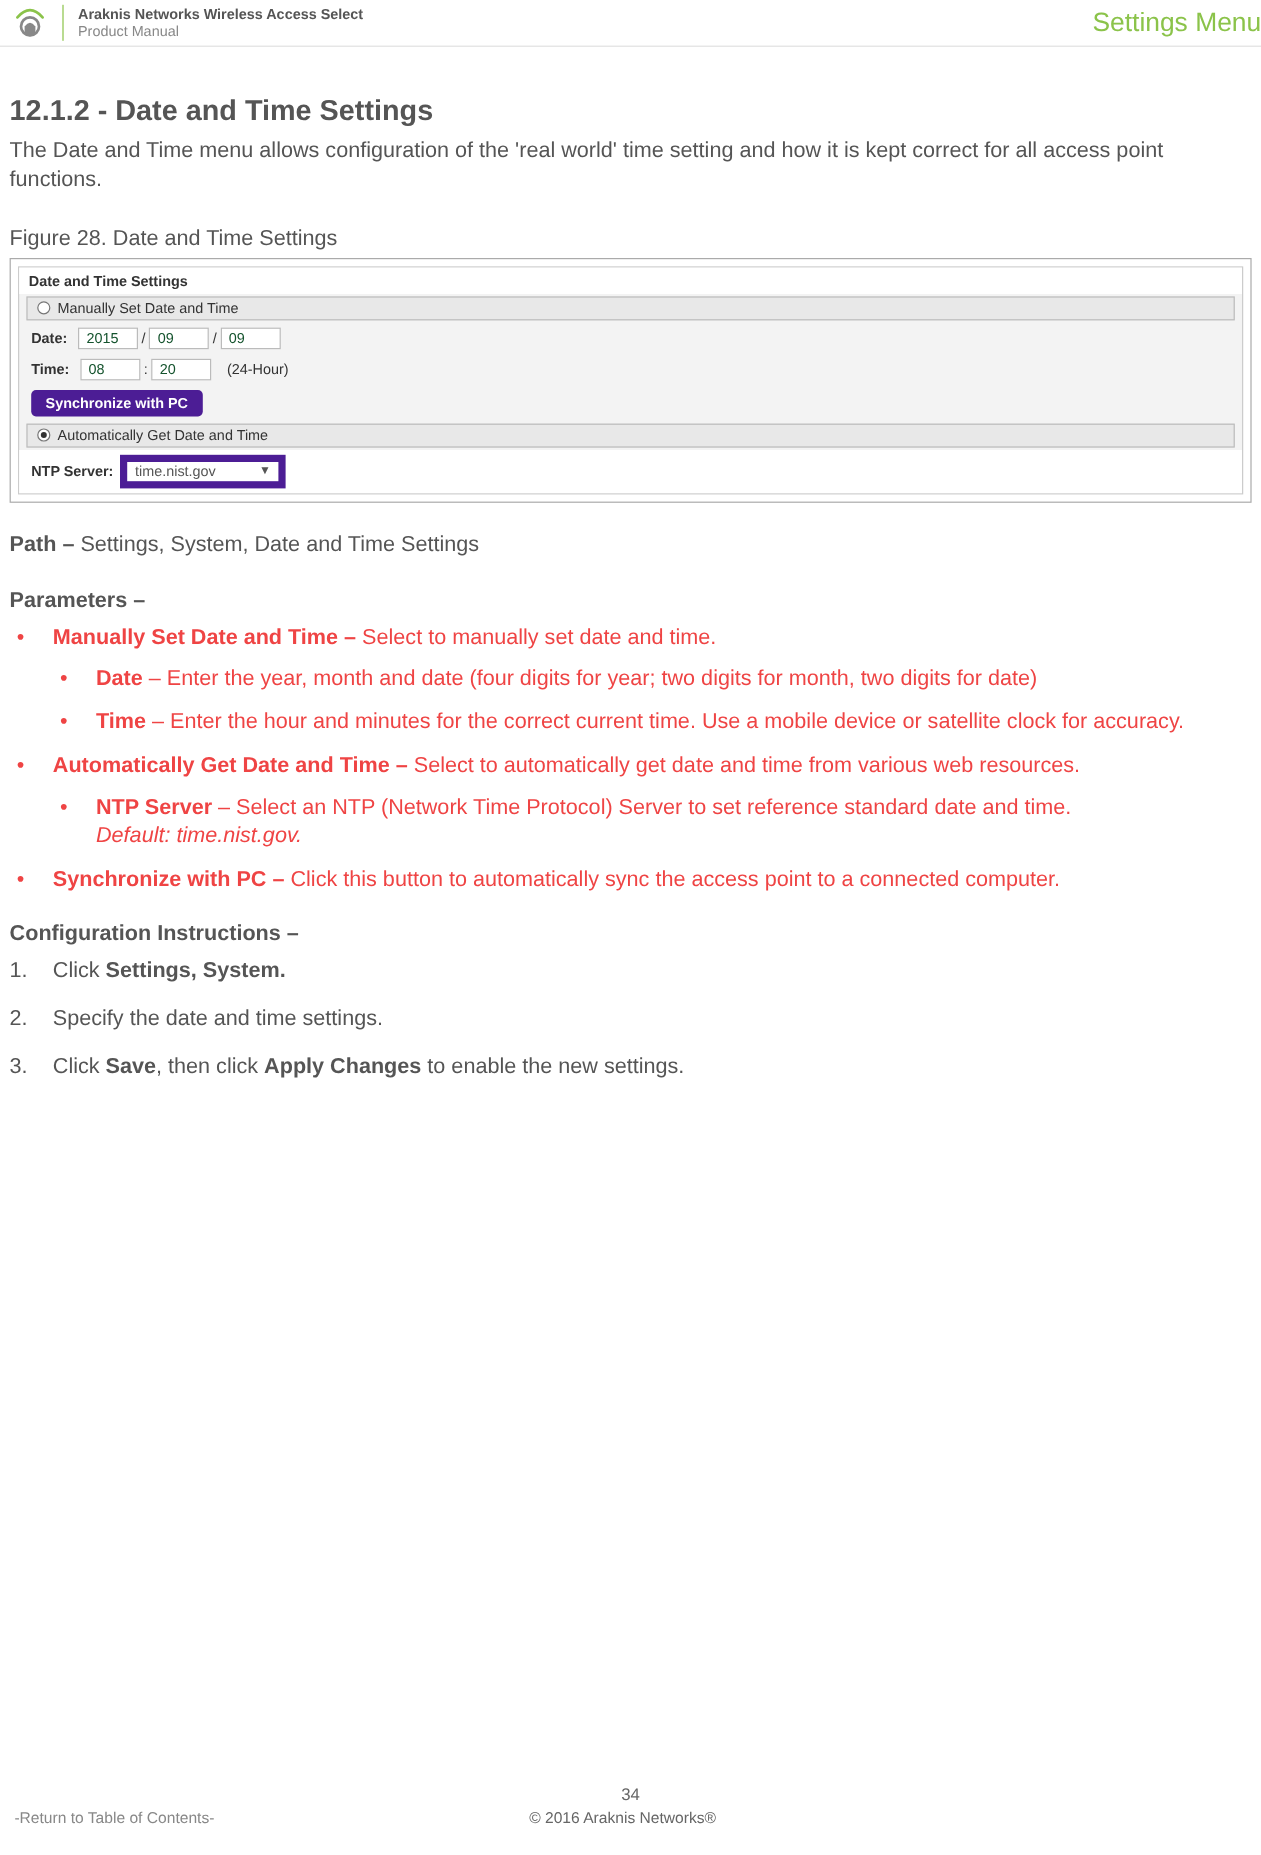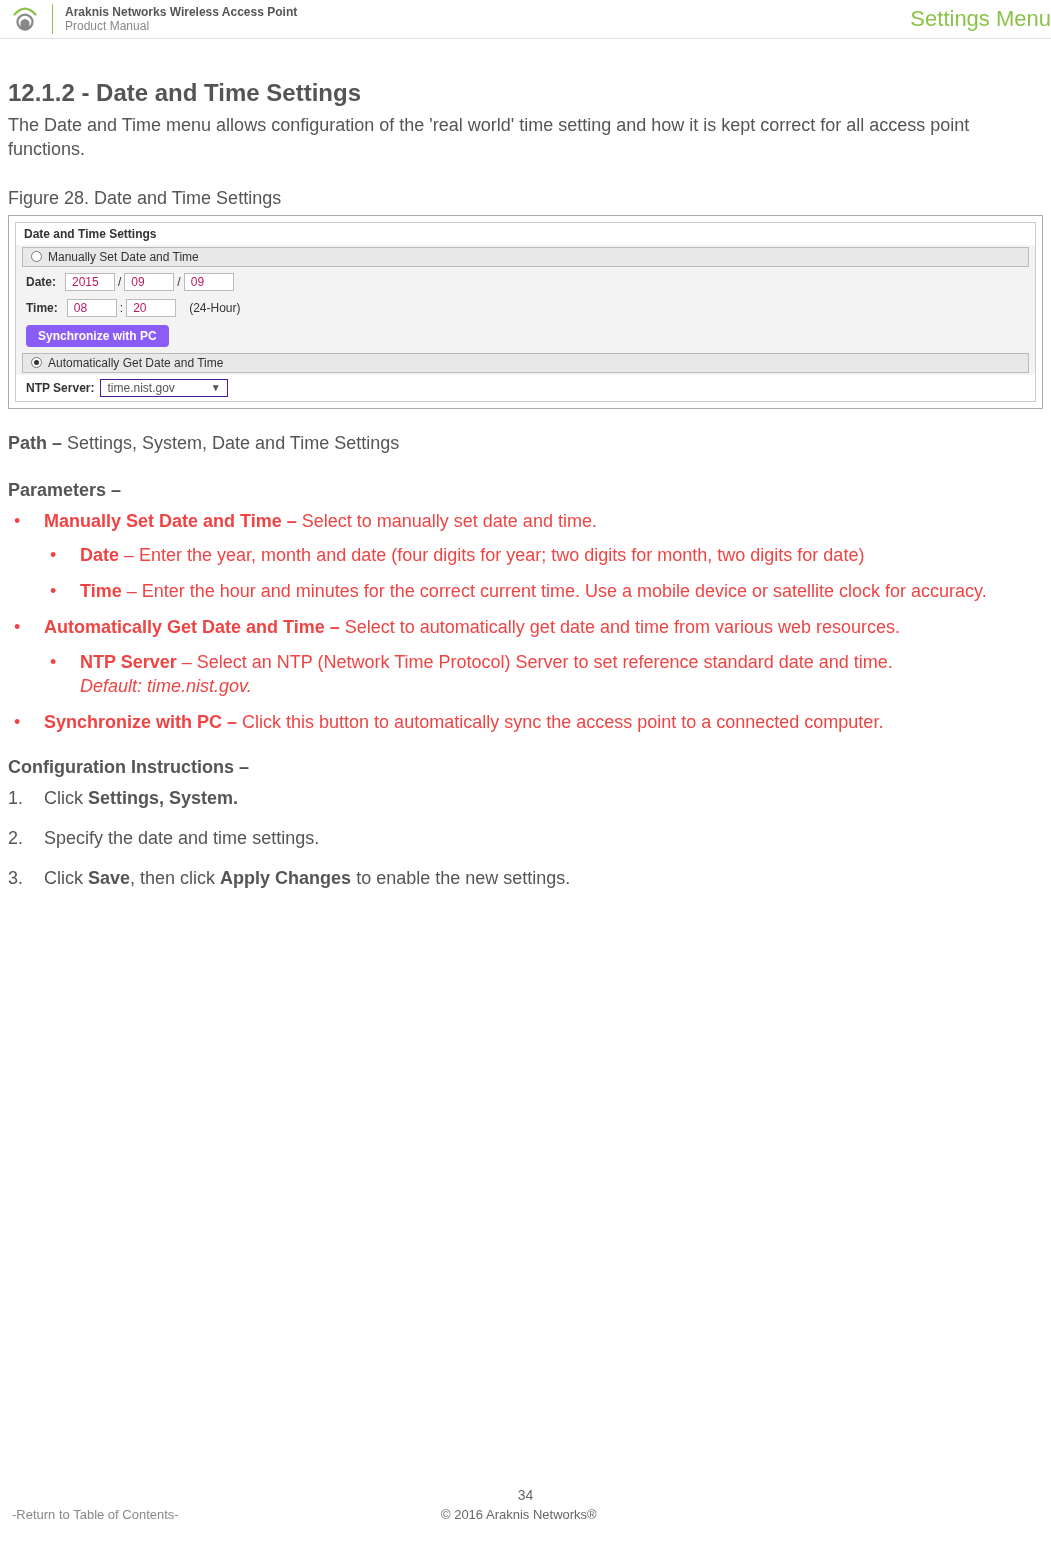--- a/index.html
+++ b/index.html
@@ -118,39 +118,39 @@
       font-size: 12px;
       color: #333;
     }
     .ss-field-row .lbl { font-weight: bold; margin-right: 6px; }
     .ss-input {
       display: inline-block;
       border: 1px solid #bbb;
       background: #fff;
       padding: 1px 6px;
       font-size: 12px;
-      color: #be185d;
+      color: #14532d;
       min-width: 50px;
       margin: 0 3px;
     }
     .sync-btn {
       display: inline-block;
-      background: #8b5cf6;
+      background: #4c1d95;
       color: #fff;
       border-radius: 4px;
       padding: 4px 12px;
       font-size: 12px;
       font-weight: bold;
       margin: 4px 10px;
     }
     .ss-select {
       display: inline-flex;
       align-items: center;
       justify-content: space-between;
-      border: 1px solid #4c1d95;
+      border: 6px solid #4c1d95;
       background: #fff;
       padding: 1px 6px;
       font-size: 12px;
       color: #555;
       min-width: 120px;
       gap: 36px;
     }
     .ss-select .caret { font-size: 10px; }
     .path {
       font-size: 18px;
@@ -234,21 +234,21 @@
 
 <div class="header">
   <div class="logo-wrap">
     <svg class="logo-svg" viewBox="0 0 40 40">
       <path d="M 6 14 Q 20 -2 34 14" stroke="#8bc34a" stroke-width="3" fill="none" stroke-linecap="round"></path>
       <circle cx="20" cy="24" r="10" fill="none" stroke="#888" stroke-width="3"></circle>
       <path d="M 14 24 Q 20 16 26 24 L 26 32 Q 20 38 14 32 Z" fill="#888"></path>
     </svg>
   </div>
   <div class="header-text">
-    <div class="header-title">Araknis Networks Wireless Access Point</div>
+    <div class="header-title">Araknis Networks Wireless Access Select</div>
     <div class="header-sub">Product Manual</div>
   </div>
   <div class="menu-link">Settings Menu</div>
 </div>
 
 <div class="content">
 
   <h1>12.1.2 - Date and Time Settings</h1>
   <p class="intro">The Date and Time menu allows configuration of the 'real world' time setting and how it is kept correct for all access point functions.</p>
 

